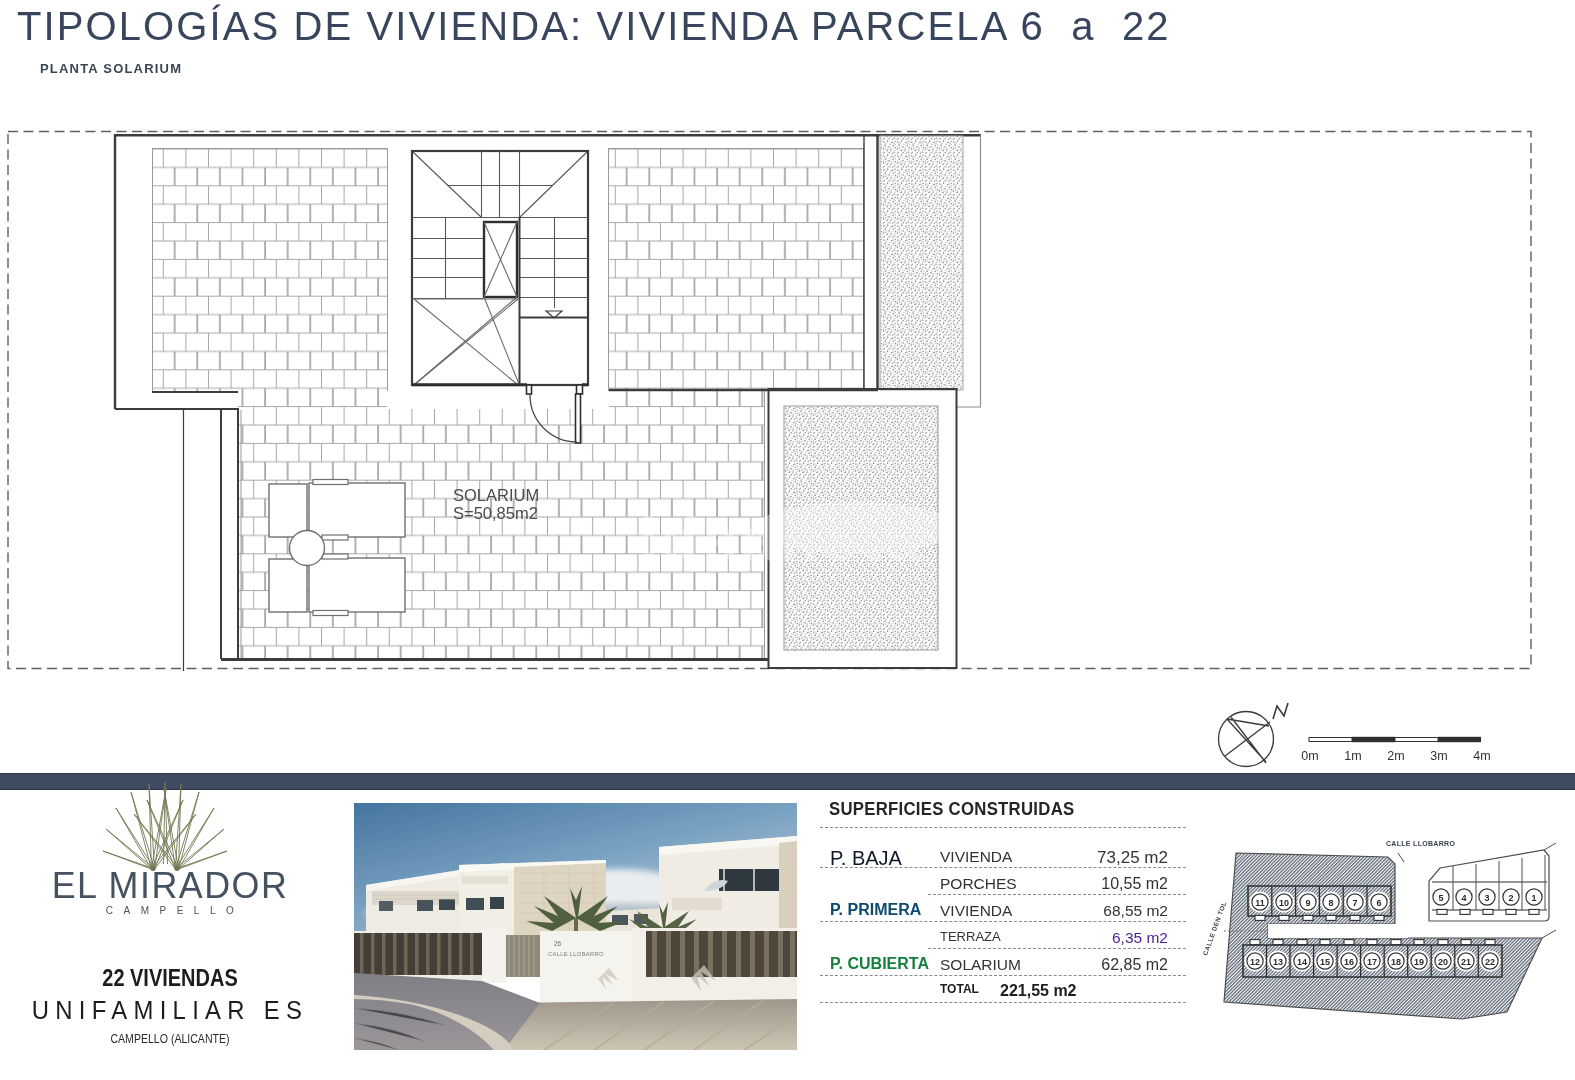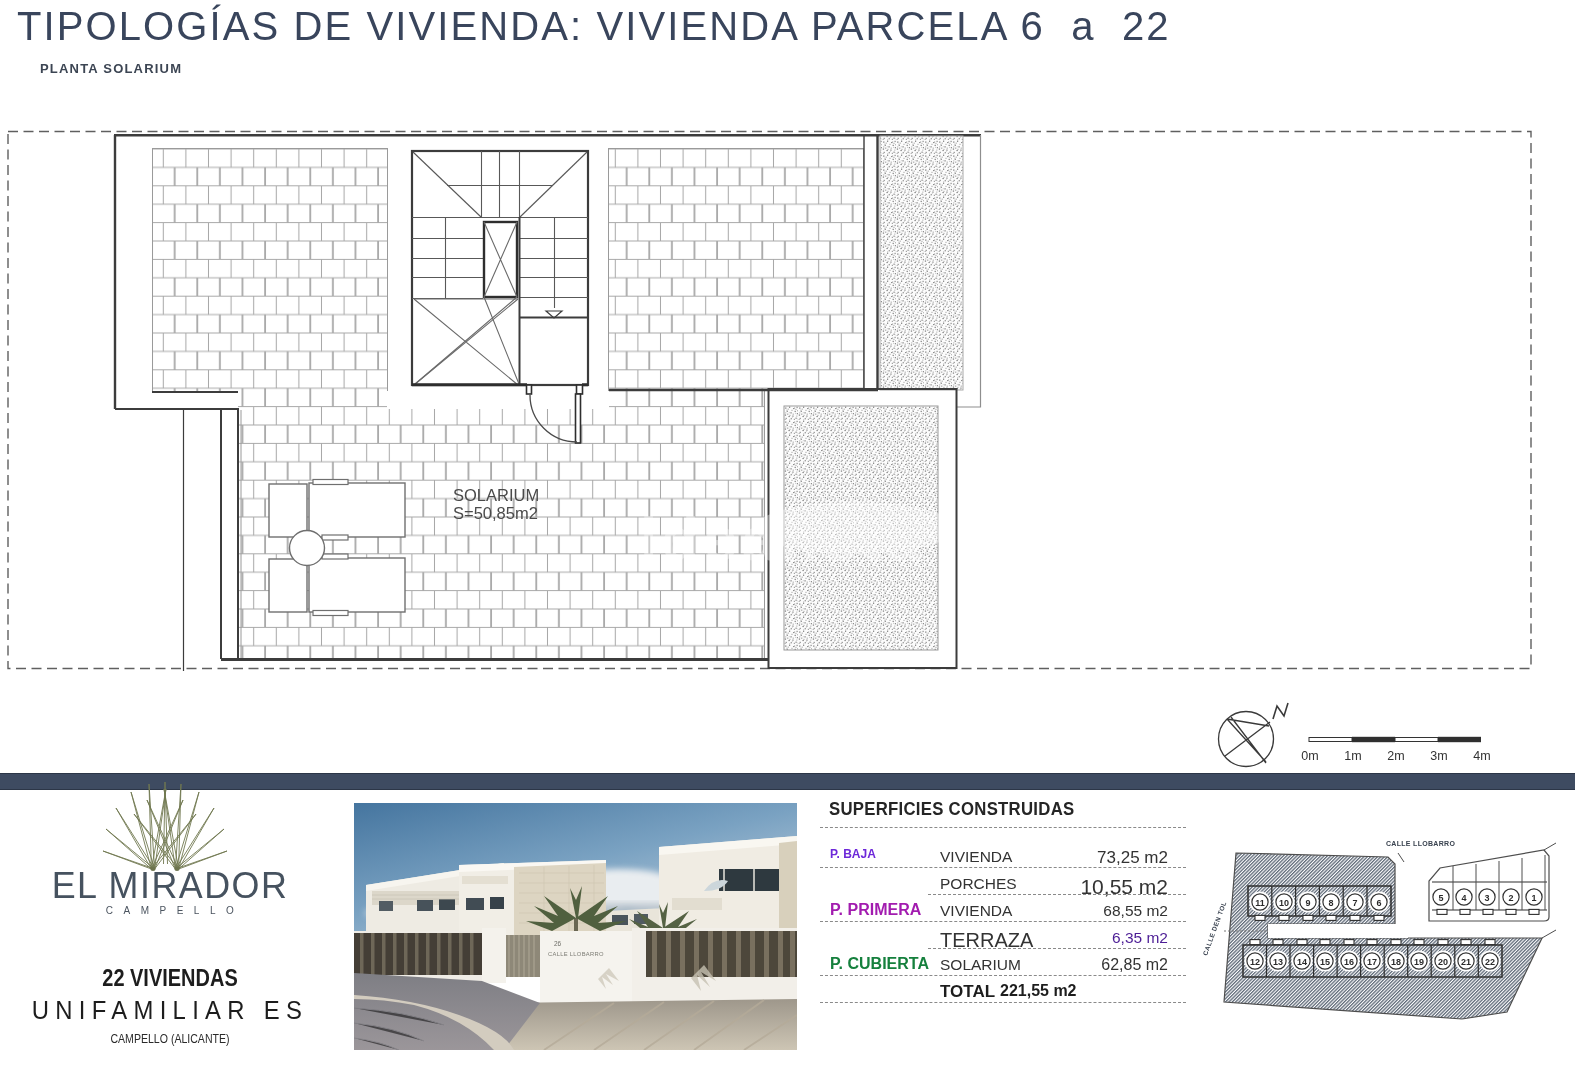--- a/index.html
+++ b/index.html
@@ -381,39 +381,39 @@
 <div class="abs" style="left:829px;top:799px;font-size:18px;font-weight:bold;color:#252525;letter-spacing:0.3px;transform:scaleX(0.93);transform-origin:0 0;">SUPERFICIES CONSTRUIDAS</div>
 
 <div class="abs" style="left:820px;top:827px;width:366px;border-top:1.5px dashed #8a8a8a;"></div>
 <div class="abs" style="left:820px;top:867px;width:366px;border-top:1.5px dashed #8a8a8a;"></div>
 <div class="abs" style="left:928px;top:894px;width:258px;border-top:1.5px dashed #8a8a8a;"></div>
 <div class="abs" style="left:820px;top:921px;width:366px;border-top:1.5px dashed #8a8a8a;"></div>
 <div class="abs" style="left:928px;top:948px;width:258px;border-top:1.5px dashed #8a8a8a;"></div>
 <div class="abs" style="left:820px;top:975px;width:366px;border-top:1.5px dashed #8a8a8a;"></div>
 <div class="abs" style="left:820px;top:1002px;width:366px;border-top:1.5px dashed #8a8a8a;"></div>
 
-<div class="abs" style="left:830px;top:847px;font-size:12px;font-weight:bold;color:#6d28d9;">P. BAJA</div>
+<div class="abs" style="left:830px;top:847px;font-size:20px;font-weight:normal;color:#0f172a;">P. BAJA</div>
 <div class="abs" style="left:940px;top:848px;font-size:15.5px;color:#333;">VIVIENDA</div>
 <div class="abs" style="left:1000px;top:848px;width:168px;text-align:right;font-size:17px;color:#333;">73,25 m2</div>
 
 <div class="abs" style="left:940px;top:875px;font-size:15.5px;color:#333;">PORCHES</div>
-<div class="abs" style="left:1000px;top:875px;width:168px;text-align:right;font-size:21px;color:#333;">10,55 m2</div>
-
-<div class="abs" style="left:830px;top:901px;font-size:16px;font-weight:bold;color:#a21caf;">P. PRIMERA</div>
+<div class="abs" style="left:1000px;top:875px;width:168px;text-align:right;font-size:16px;color:#333;">10,55 m2</div>
+
+<div class="abs" style="left:830px;top:901px;font-size:16px;font-weight:bold;color:#0c4a6e;">P. PRIMERA</div>
 <div class="abs" style="left:940px;top:902px;font-size:15.5px;color:#333;">VIVIENDA</div>
 <div class="abs" style="left:1000px;top:902px;width:168px;text-align:right;font-size:15.5px;color:#333;">68,55 m2</div>
 
-<div class="abs" style="left:940px;top:929px;font-size:20px;color:#333;">TERRAZA</div>
+<div class="abs" style="left:940px;top:929px;font-size:13px;color:#333;">TERRAZA</div>
 <div class="abs" style="left:1000px;top:929px;width:168px;text-align:right;font-size:15.5px;color:#4c1d95;">6,35 m2</div>
 
 <div class="abs" style="left:830px;top:955px;font-size:16px;font-weight:bold;color:#15803d;">P. CUBIERTA</div>
 <div class="abs" style="left:940px;top:956px;font-size:15.5px;color:#333;">SOLARIUM</div>
 <div class="abs" style="left:1000px;top:956px;width:168px;text-align:right;font-size:16px;color:#333;">62,85 m2</div>
 
-<div class="abs" style="left:940px;top:982px;font-size:17px;font-weight:bold;color:#1d1d1d;">TOTAL</div>
+<div class="abs" style="left:940px;top:982px;font-size:12px;font-weight:bold;color:#1d1d1d;">TOTAL</div>
 <div class="abs" style="left:1000px;top:982px;width:168px;text-align:left;font-size:16px;font-weight:bold;color:#1d1d1d;">221,55 m2</div>
 
 <svg class="abs" style="left:1190px;top:833px;" width="385" height="200" viewBox="1190 833 385 200">
 <defs>
 <pattern id="ht" width="2.4" height="2.4" patternUnits="userSpaceOnUse" patternTransform="rotate(45)">
 <rect width="2.4" height="2.4" fill="#fdfdfe"></rect>
 <rect width="1.3" height="2.4" fill="#5f6a78"></rect>
 </pattern>
 </defs>
 

